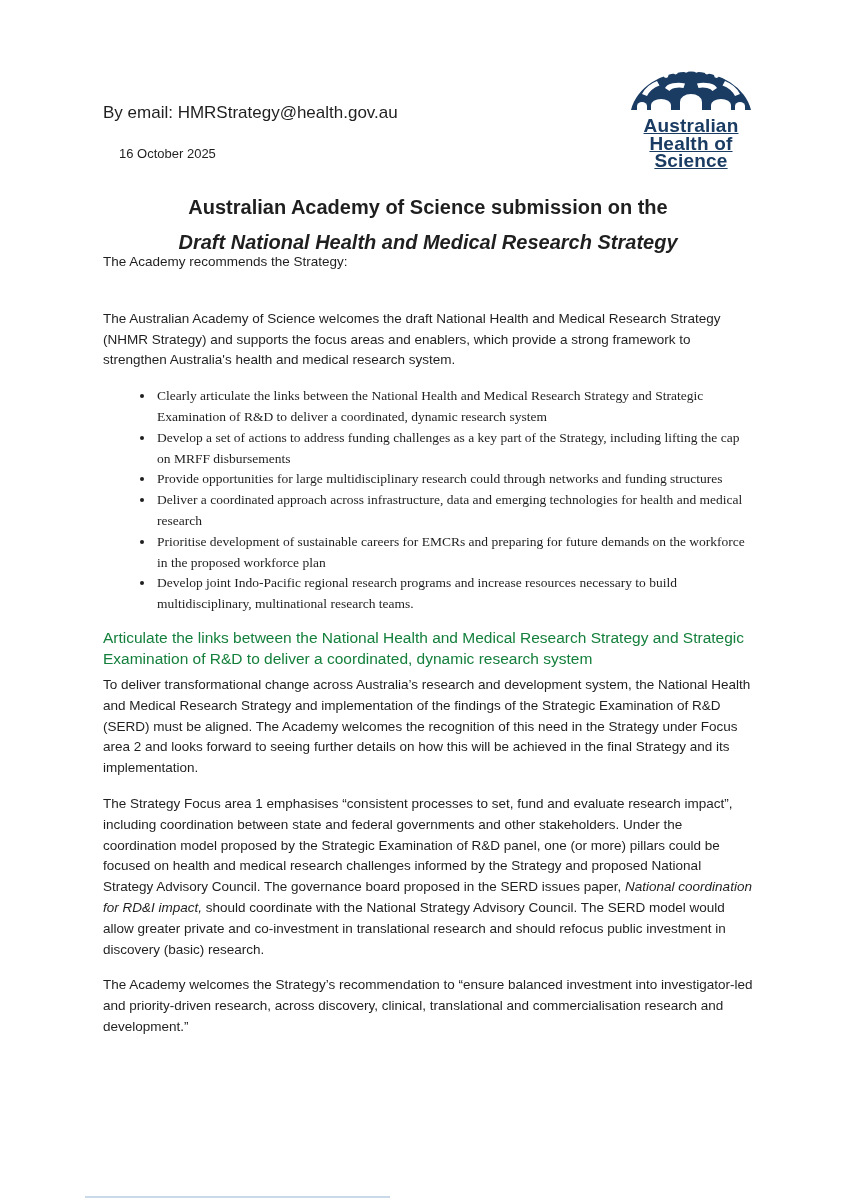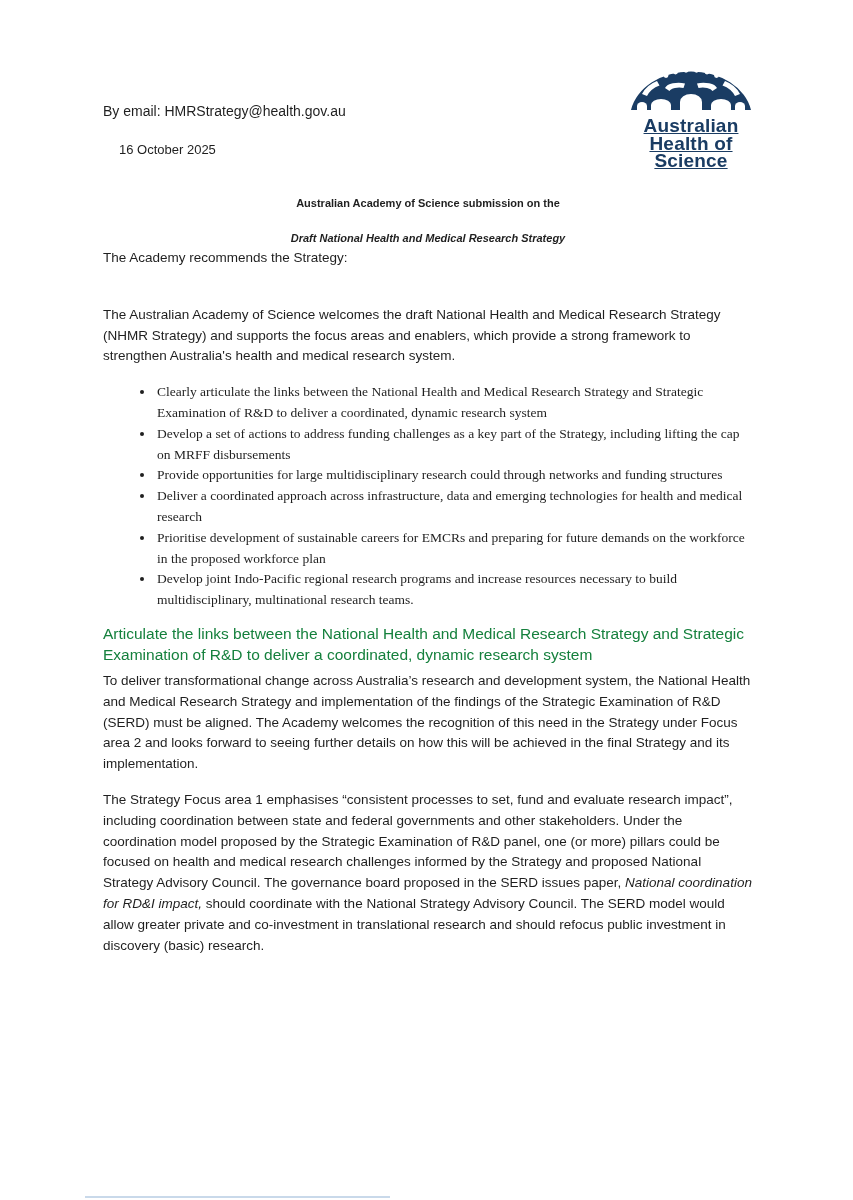--- a/index.html
+++ b/index.html
@@ -17,36 +17,36 @@
     width:650px;
   }
   
   .header-row {
     display:flex;
     justify-content:space-between;
     align-items:flex-start;
     padding-top:60px;
   }
   .addr-block { margin-top:43px; }
-  .email-line { font-size:14px; margin:0 0 23px 0; }
+  .email-line { font-size:17px; margin:0 0 23px 0; }
   .date-line  { font-size:13px; margin:16px; }
   .logo-block {
     display:flex; flex-direction:column; align-items:center;
     width:136px; margin-right:-6px;text-decoration:underline;
   }
   .logo-text {
     text-align:center;
     font-weight:bold;
     font-size:19px;
     line-height:17.5px;
     letter-spacing:0.2px;
     margin-top:3px;
   }
   
-  .doc-title { text-align:center; margin-top:21px; font-size:11px; line-height:19px; }
+  .doc-title { text-align:center; margin-top:21px; font-size:20px; line-height:19px; }
   .doc-title .t1 { font-weight:bold; }
   .doc-title .t2 { font-weight:bold; font-style:italic;margin-top:16px; }
   
   .para { font-size:13.5px; line-height:20.8px; margin:0 0 15px 0; }
   .intro { margin-top:36px; }
   ul.recs {
     margin:5px 0 12px 0;
     padding-left:52px;
     font-size:13.5px; line-height:20.8px;
   }
@@ -125,17 +125,18 @@
       <li>Prioritise development of sustainable careers for EMCRs and preparing for future demands on the workforce in the proposed workforce plan</li>
       <li>Develop joint Indo-Pacific regional research programs and increase resources necessary to build multidisciplinary, multinational research teams.</li>
     </ul>
 
     <h2 class="section-heading" style="color:#15803d;">Articulate the links between the National Health and Medical Research Strategy and Strategic Examination of R&amp;D to deliver a coordinated, dynamic research system</h2>
 
     <p class="para">To deliver transformational change across Australia’s research and development system, the National Health and Medical Research Strategy and implementation of the findings of the Strategic Examination of R&amp;D (SERD) must be aligned. The Academy welcomes the recognition of this need in the Strategy under Focus area 2 and looks forward to seeing further details on how this will be achieved in the final Strategy and its implementation.</p>
 
     <p class="para"><span>The Strategy Focus area 1 emphasises “consistent processes to set, fund and evaluate research impact”, including coordination between state and federal governments and other stakeholders. Under the coordination model proposed by the Strategic Examination of R&amp;D panel, one (or more) pillars could be focused on health and medical research challenges informed by the Strategy and proposed National Strategy Advisory Council. The governance board proposed in the SERD issues paper, </span><em>National coordination for RD&amp;I impact,</em><span> should coordinate with the National Strategy Advisory Council. The SERD model would allow greater private and co-investment in translational research and should refocus public investment in discovery (basic) research.</span></p>
 
+    <p class="para">The Academy welcomes the Strategy’s recommendation to “ensure balanced investment into investigator-led and priority-driven research, across discovery, clinical, translational and commercialisation research and development.”</p>
 
   </div>
 
   <div class="footer-rule"></div>
 </div>
 
 </body></html>

